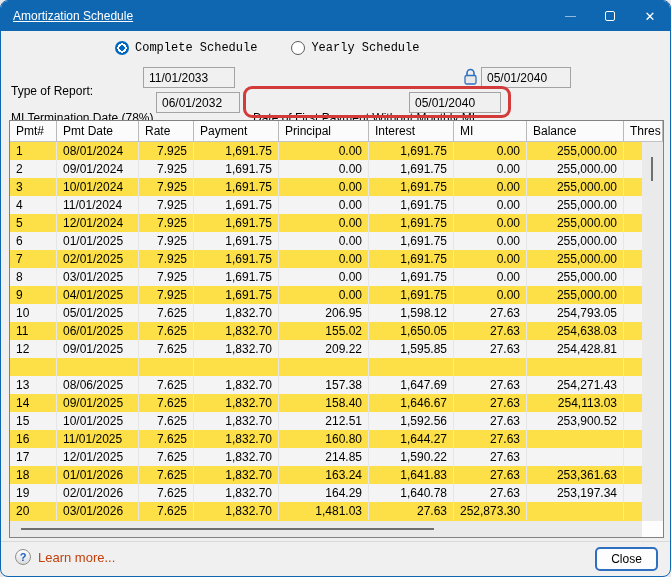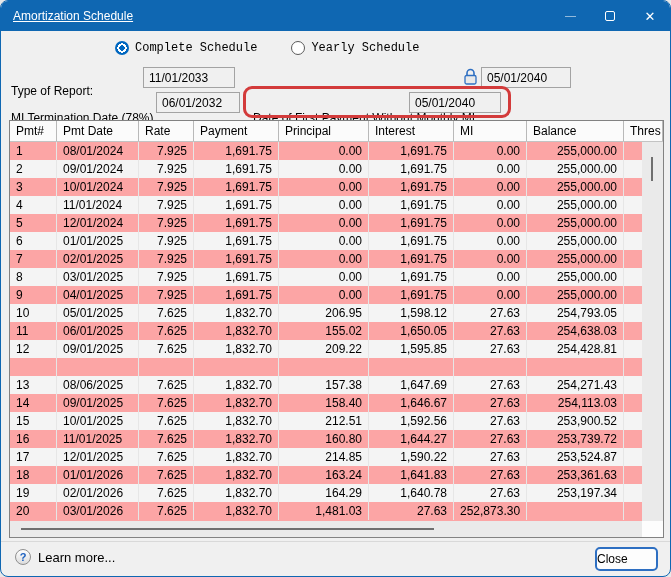--- a/index.html
+++ b/index.html
@@ -39,21 +39,21 @@
   }
   .annotation {
     position:absolute; left:242px; top:85px; width:268px; height:32px;
     border:3px solid #d33b3b; border-radius:9px; pointer-events:none;
   }
   .lock { position:absolute; left:462px; top:67px; width:15px; height:17px; }
 
   
   .grid {
     position:absolute; left:8px; top:119px; width:655px; height:418px;
-    background:#fca5a5; border:1px solid #828282;
+    background:#fde047; border:1px solid #828282;
   }
   .gcols { display:grid; grid-template-columns:47px 82px 55px 85px 90px 85px 73px 97px 1fr; }
   .ghead { height:21px; background:#fbfbfb; border-bottom:1px solid #c3c3c3; }
   .ghead .hcell {
     line-height:20px; border-right:1px solid #b9b9b9; padding:0 6px;
     overflow:hidden; white-space:nowrap;
   }
   .hcell.num { text-align:left; }
   .gbody { position:absolute; left:0; top:21px; right:0; bottom:16px; overflow:hidden; }
   .grow { height:18px; }
@@ -72,25 +72,25 @@
   .sbcorner { position:absolute; right:0; bottom:0; width:21px; height:16px; background:#fdfdfd; }
 
   
   .footer-sep { position:absolute; left:0; top:540px; width:100%; height:1px; background:#d9d9d9; }
   .learn { position:absolute; left:14px; top:548px; display:flex; align-items:center; gap:7px; cursor:pointer; }
   .qicon {
     width:16px; height:16px; border-radius:50%; border:1px solid #8f8f8f;
     background:linear-gradient(#fefefe,#dcdcdc); color:#1a5fbf; font-weight:bold;
     font-size:11px; display:flex; align-items:center; justify-content:center;
   }
-  .learn .txt { color:#000000; font-size:13px; }
+  .learn .txt { color:#c2410c; font-size:13px; }
   .close-btn {
     position:absolute; left:594px; top:546px; width:63px; height:24px;
     background:#fdfdfd; border:2px solid #2e6fc2; border-radius:5px;
-    font-size:12px; text-align:left; line-height:20px;
+    font-size:12px; text-align:center; line-height:20px;
   }
 </style>
 </head>
 <body>
 
 <div class="window">
 
   <div class="titlebar">
     <span class="title">Amortization Schedule</span>
     <div class="caption-buttons">
@@ -326,32 +326,30 @@
           <div class="cell"></div>
         </div>
         <div class="grow gcols">
           <div class="cell">16</div>
           <div class="cell">11/01/2025</div>
           <div class="cell num">7.625</div>
           <div class="cell num">1,832.70</div>
           <div class="cell num">160.80</div>
           <div class="cell num">1,644.27</div>
           <div class="cell num">27.63</div>
-          <div class="cell num">253,739.72</div>
           <div class="cell"></div>
         </div>
         <div class="grow gcols">
           <div class="cell">17</div>
           <div class="cell">12/01/2025</div>
           <div class="cell num">7.625</div>
           <div class="cell num">1,832.70</div>
           <div class="cell num">214.85</div>
           <div class="cell num">1,590.22</div>
           <div class="cell num">27.63</div>
-          <div class="cell num">253,524.87</div>
           <div class="cell"></div>
         </div>
         <div class="grow gcols">
           <div class="cell">18</div>
           <div class="cell">01/01/2026</div>
           <div class="cell num">7.625</div>
           <div class="cell num">1,832.70</div>
           <div class="cell num">163.24</div>
           <div class="cell num">1,641.83</div>
           <div class="cell num">27.63</div>

